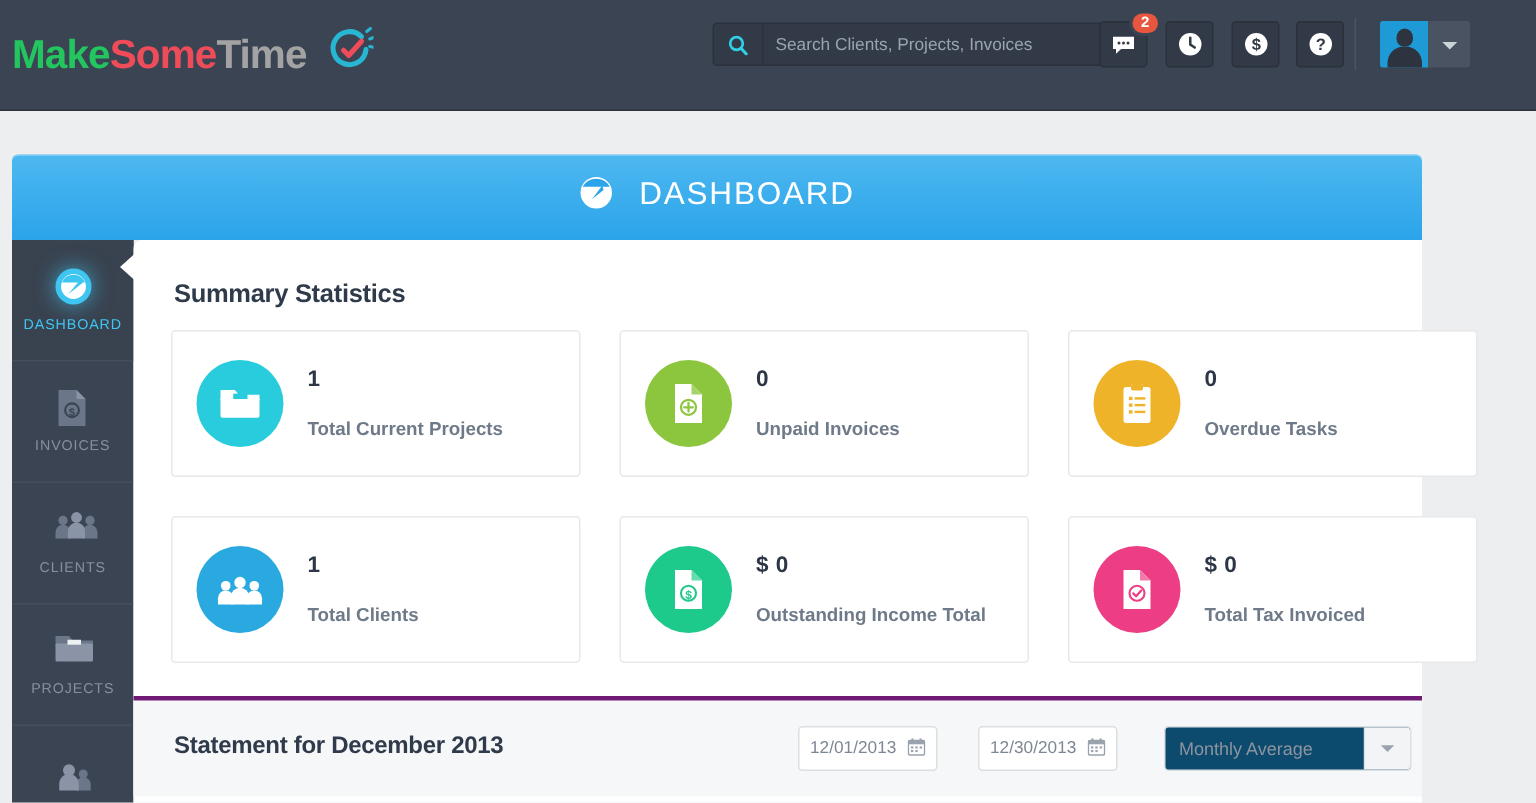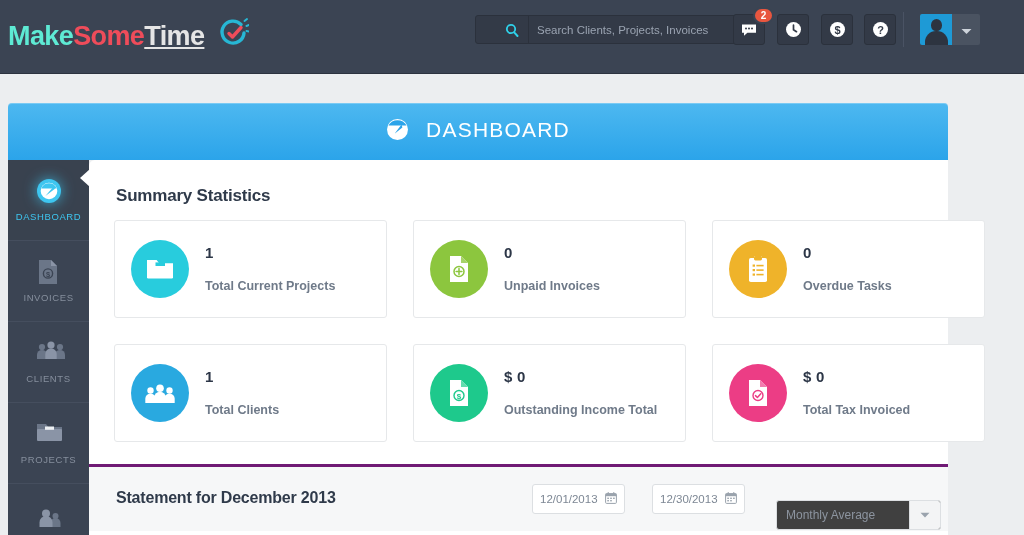--- a/index.html
+++ b/index.html
@@ -16,37 +16,37 @@
     width: 1024px; height: 74px;
     background: #3b4453;
     border-bottom: 1px solid #2c333f;
   }
   .logo {
     position: absolute; left: 8px; top: 17px;
     font-size: 27px; font-weight: bold;
     letter-spacing: -0.6px;
     white-space: nowrap;
   }
-  .logo .l-make { color: #5eead4; }
+  .logo .l-make { color: #22c55e; }
   .logo .l-some { color: #ef4c5a; margin-top: 46px; }
-  .logo .l-time { color: #e5e5e5; text-decoration: underline; }
+  .logo .l-time { color: #a3a3a3; }
   .logo-mark {
     display: inline-block; vertical-align: -4px;
     margin-left: 6px;
     width: 32px; height: 32px; position: relative;
   }
 
   
   .search-wrap {
     position: absolute; left: 475px; top: 15px;
     width: 270px; height: 29px;
     background: #333a47;
     border: 1px solid #2b313c;
     border-radius: 3px;
-    display: flex; align-items: center; padding-left: 20px;
+    display: flex; align-items: center;
   }
   .search-icon-box {
     width: 33px; height: 27px;
     display: flex; align-items: center; justify-content: center;
     border-right: 1px solid #2b313c;
   }
   .search-input {
     flex: 1; height: 27px;
     background: transparent; border: none; outline: none;
     color: #aab3c0; font-size: 11.5px;
@@ -236,24 +236,24 @@
     font-size: 11.5px; color: #7d8794;
   }
   .date-field .cal { margin-left: auto; }
   .range-dash {
     position: absolute; top: 24px; left: 631px;
     color: #9aa3ad; font-size: 13px;
   }
   .select-box {
     position: absolute; top: 17px; left: 687px;
     width: 165px; height: 30px;
-    background: #404040;
+    background: #0c4a6e;
     border: 1px solid #dcdfe2;
     border-radius: 3px;
-    display: flex; align-items: center; margin-top: 16px;
+    display: flex; align-items: center;
   }
   .select-value {
     flex: 1; padding-left: 9px;
     font-size: 12px; color: #8c949f;
   }
   .select-caret {
     width: 31px; height: 28px;
     background: #f3f4f5;
     border-left: 1px solid #dcdfe2;
     border-radius: 0 2px 2px 0;

